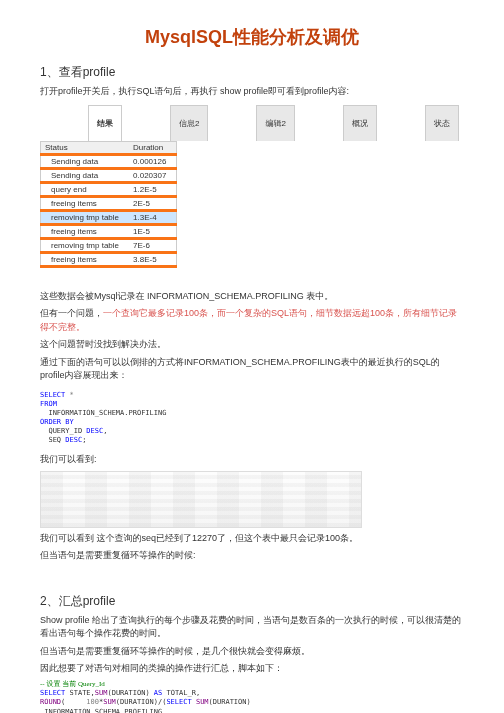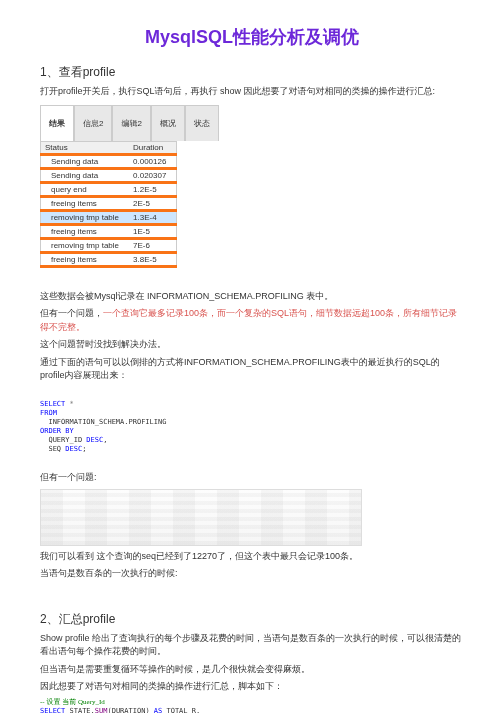--- a/index.html
+++ b/index.html
@@ -10,21 +10,21 @@
     padding: 20px 40px;
     width: 504px;
     box-sizing: border-box;
     transform-origin: top left;
   }
   h1 {
     text-align: center;
     font-size: 18px;
     font-weight: bold;
     margin: 5px 0 15px;
-    color: #6d28d9;
+    color: #c2410c;
   }
   .section-num {
     font-size: 12px;
     margin: 8px 0 4px;
     color: #333;
   }
   .body-text {
     font-size: 9px;
     margin: 4px 0;
     line-height: 1.5;
@@ -37,20 +37,21 @@
   .tabs {
     display: flex;
     font-size: 8px;
     margin-top: 6px;
   }
   .tab {
     padding: 12px 8px;
     background: #e8e8e8;
     border: 1px solid #ccc;
     border-bottom: none;
+    margin-left: 48px;
   }
   .tab.active { background: #fff; }
   
   table.data {
     border-collapse: collapse;
     font-size: 8px;
     margin-top: 0;
     border: 1px solid #ccc;
   }
   table.data th, table.data td {
@@ -68,21 +69,21 @@
     content: "▶";
     font-size: 6px;
     margin-left: -8px;
     margin-right: 2px;
     color: #333;
   }
   
   pre.sql {
     font-size: 7px;
     line-height: 1.3;
-    margin: 17px 0;
+    margin: 8px 0;
     white-space: pre;
     font-family: Consolas, monospace;
   }
   
   .gray-img {
     width: 320px;
     height: 55px;
     background: linear-gradient(#fdfdfd,#f6f6f6);
     border: 1px solid #ddd;
     margin: 4px 0;
@@ -100,29 +101,29 @@
   pre.colorsql {
     font-size: 7px;
     line-height: 1.35;
     margin: 4px 0;
     font-family: Consolas, monospace;
     white-space: pre;
   }
   .g { color: #008000; font-family: Liberation Serif, serif; }
   .b { color: #0000ff; }
   .p { color: #800080; }
-  .gr { color: #808080; }
+  .gr { color: #808080; padding-left: 21px; }
 </style>
 </head>
 <body>
 
 <h1>MysqlSQL性能分析及调优</h1>
 
 <div class="section-num">1、查看profile</div>
-<div class="body-text">打开profile开关后，执行SQL语句后，再执行 show 因此想要了对语句对相同的类操的操作进行汇总:</div>
+<div class="body-text">打开profile开关后，执行SQL语句后，再执行 show profile即可看到profile内容:</div>
 
 <div class="tabs">
   <div class="tab active"><b>结果</b></div>
   <div class="tab">信息2</div>
   <div class="tab">编辑2</div>
   <div class="tab">概况</div>
   <div class="tab">状态</div>
 </div>
 <table class="data">
   <tbody>
@@ -171,24 +172,24 @@
 <div class="body-text">这个问题暂时没找到解决办法。</div>
 <div class="body-text">通过下面的语句可以以倒排的方式将INFORMATION_SCHEMA.PROFILING表中的最近执行的SQL的profile内容展现出来：</div>
 
 <pre class="sql"><span class="kw-blue">SELECT</span> <span class="kw-gray">*</span>
 <span class="kw-blue">FROM</span>
   INFORMATION_SCHEMA.PROFILING
 <span class="kw-blue">ORDER</span> <span class="kw-blue">BY</span>
   QUERY_ID <span class="kw-blue">DESC</span>,
   SEQ <span class="kw-blue">DESC</span>;</pre>
 
-<div class="body-text">但有一个问题:</div>
+<div class="body-text">我们可以看到:</div>
 <div class="gray-img"></div>
 <div class="body-text">我们可以看到 这个查询的seq已经到了12270了，但这个表中最只会记录100条。</div>
-<div class="body-text">当语句是数百条的一次执行的时候:</div>
+<div class="body-text">但当语句是需要重复循环等操作的时候:</div>
 
 <div style="height:18px"></div>
 <div class="section-num">2、汇总profile</div>
 <div class="body-text">Show profile 给出了查询执行的每个步骤及花费的时间，当语句是数百条的一次执行的时候，可以很清楚的看出语句每个操作花费的时间。</div>
 <div class="body-text">但当语句是需要重复循环等操作的时候，是几个很快就会变得麻烦。</div>
 <div class="body-text">因此想要了对语句对相同的类操的操作进行汇总，脚本如下：</div>
 
 <pre class="colorsql"><span class="g">-- 设置 当前 Query_Id</span>
 <span class="b">SELECT</span> STATE,<span class="p">SUM</span>(DURATION) <span class="b">AS</span> TOTAL_R,
 <span class="p">ROUND</span>(<span class="gr">100</span>*<span class="p">SUM</span>(DURATION)/(<span class="b">SELECT</span> <span class="p">SUM</span>(DURATION)

